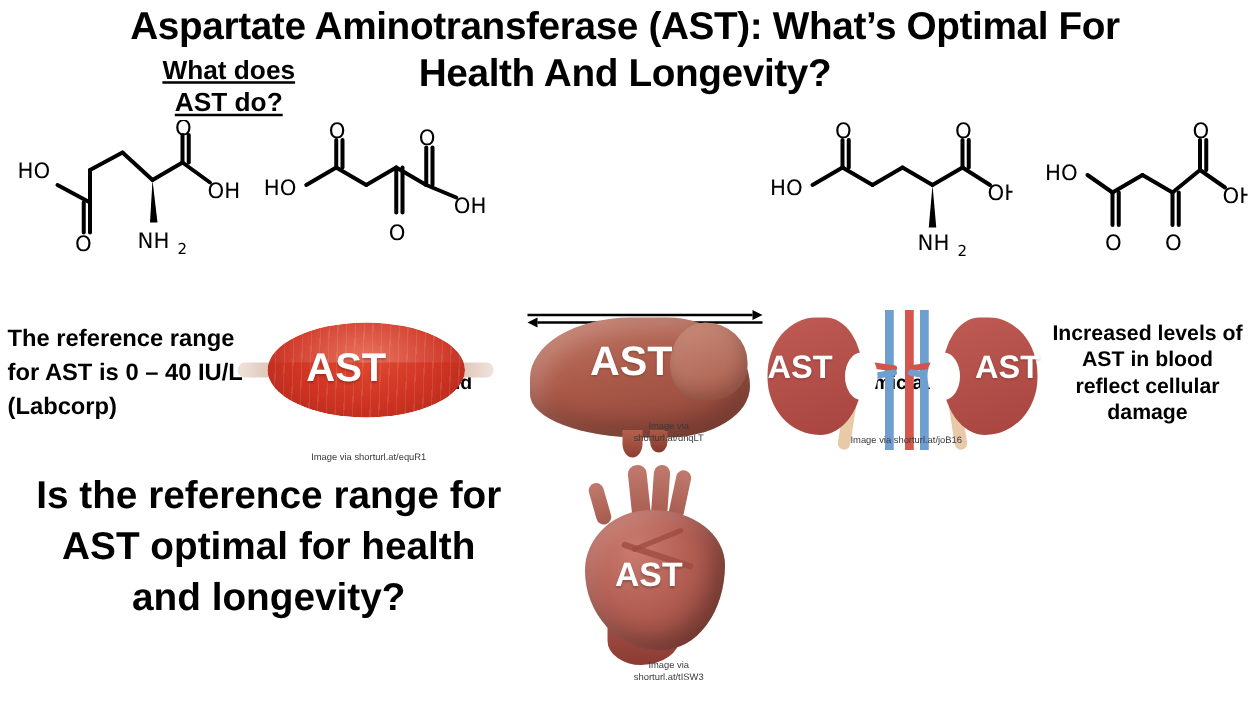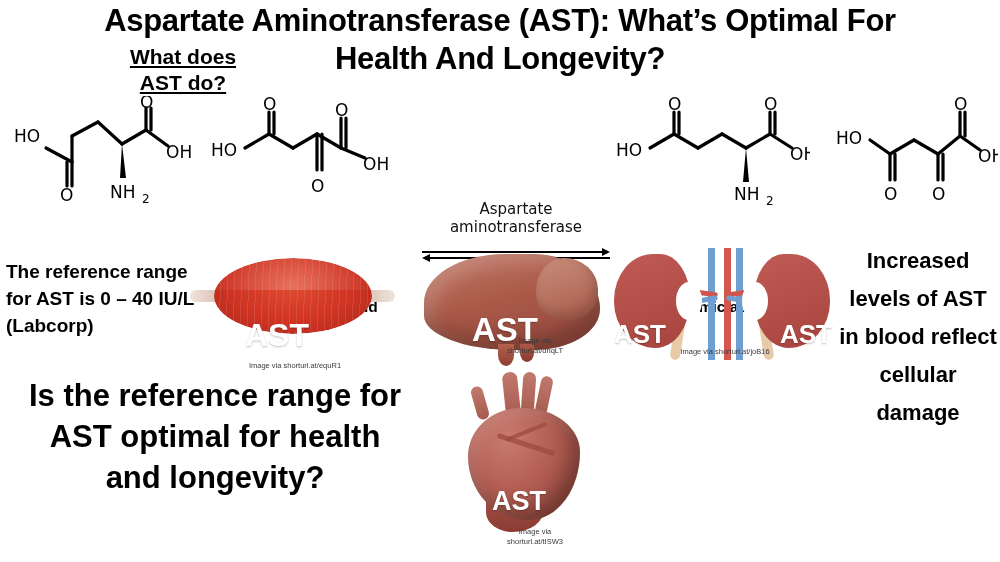--- a/index.html
+++ b/index.html
@@ -35,38 +35,37 @@
     left:418px;top:168px;width:196px;text-align:center;
     font-size:7.5px;color:#222;
   }
 
   
   .refrange{
     left:6px;top:258px;width:190px;text-align:left;
     font-size:19px;font-weight:bold;line-height:27px;
   }
   .increased{
-    left:838px;top:242px;width:160px;text-align:center;
-    font-size:22px;font-weight:bold;line-height:38px;
+    left:838px;top:256px;width:160px;text-align:center;
+    font-size:17px;font-weight:bold;line-height:21px;
   }
   .bigq{
     left:20px;top:375px;width:390px;text-align:center;
     font-size:31px;font-weight:bold;line-height:41px;
   }
   .although{
     left:620px;top:390px;width:300px;text-align:center;
     font-size:19.5px;font-weight:bold;line-height:28px;
   }
 
   
   .astlabel{
     position:absolute;color:#fff;font-weight:bold;
     text-shadow:0 1px 2px rgba(0,0,0,.25);
     font-family:"Liberation Sans", sans-serif;
-    margin-top:41px;
   }
   .credit{
     position:absolute;font-size:7.5px;color:#3a3a3a;text-align:center;line-height:10px;
   }
 
   
   .muscle-wrap{left:190px;top:256px;width:205px;height:80px;}
   .tendonL,.tendonR{position:absolute;top:34px;height:12px;width:36px;border-radius:6px;}
   .tendonL{left:0;background:linear-gradient(90deg,#efe4dc,#d8b9ac);}
   .tendonR{right:0;background:linear-gradient(270deg,#efe4dc,#d8b9ac);}
@@ -217,22 +216,20 @@
         <g font-family="DejaVu Sans, sans-serif" font-size="17" fill="#000">
           <text x="6" y="60">HO</text>
           <text x="58" y="14">O</text>
           <text x="130" y="20">O</text>
           <text x="106" y="96">O</text>
           <text x="158" y="74">OH</text>
         </g>
       </svg>
     </div>
 
-    <div class="abs enzymeLabel" style="white-space:pre-line;">Aspartate
-aminotransferase</div>
     <svg class="abs" style="left:420px;top:150px;" width="192" height="18" viewBox="0 0 192 18">
       <g stroke="#000" stroke-width="2" fill="none">
         <line x1="2" y1="6" x2="182" y2="6"></line>
         <line x1="10" y1="12" x2="190" y2="12"></line>
       </g>
       <path d="M182 2 L190 6 L182 10 Z" fill="#000"></path>
       <path d="M10 8 L2 12 L10 16 Z" fill="#000"></path>
     </svg>
     <div class="abs enzymeCredit">Image via Antti and Sellstedt, 2018</div>
 

